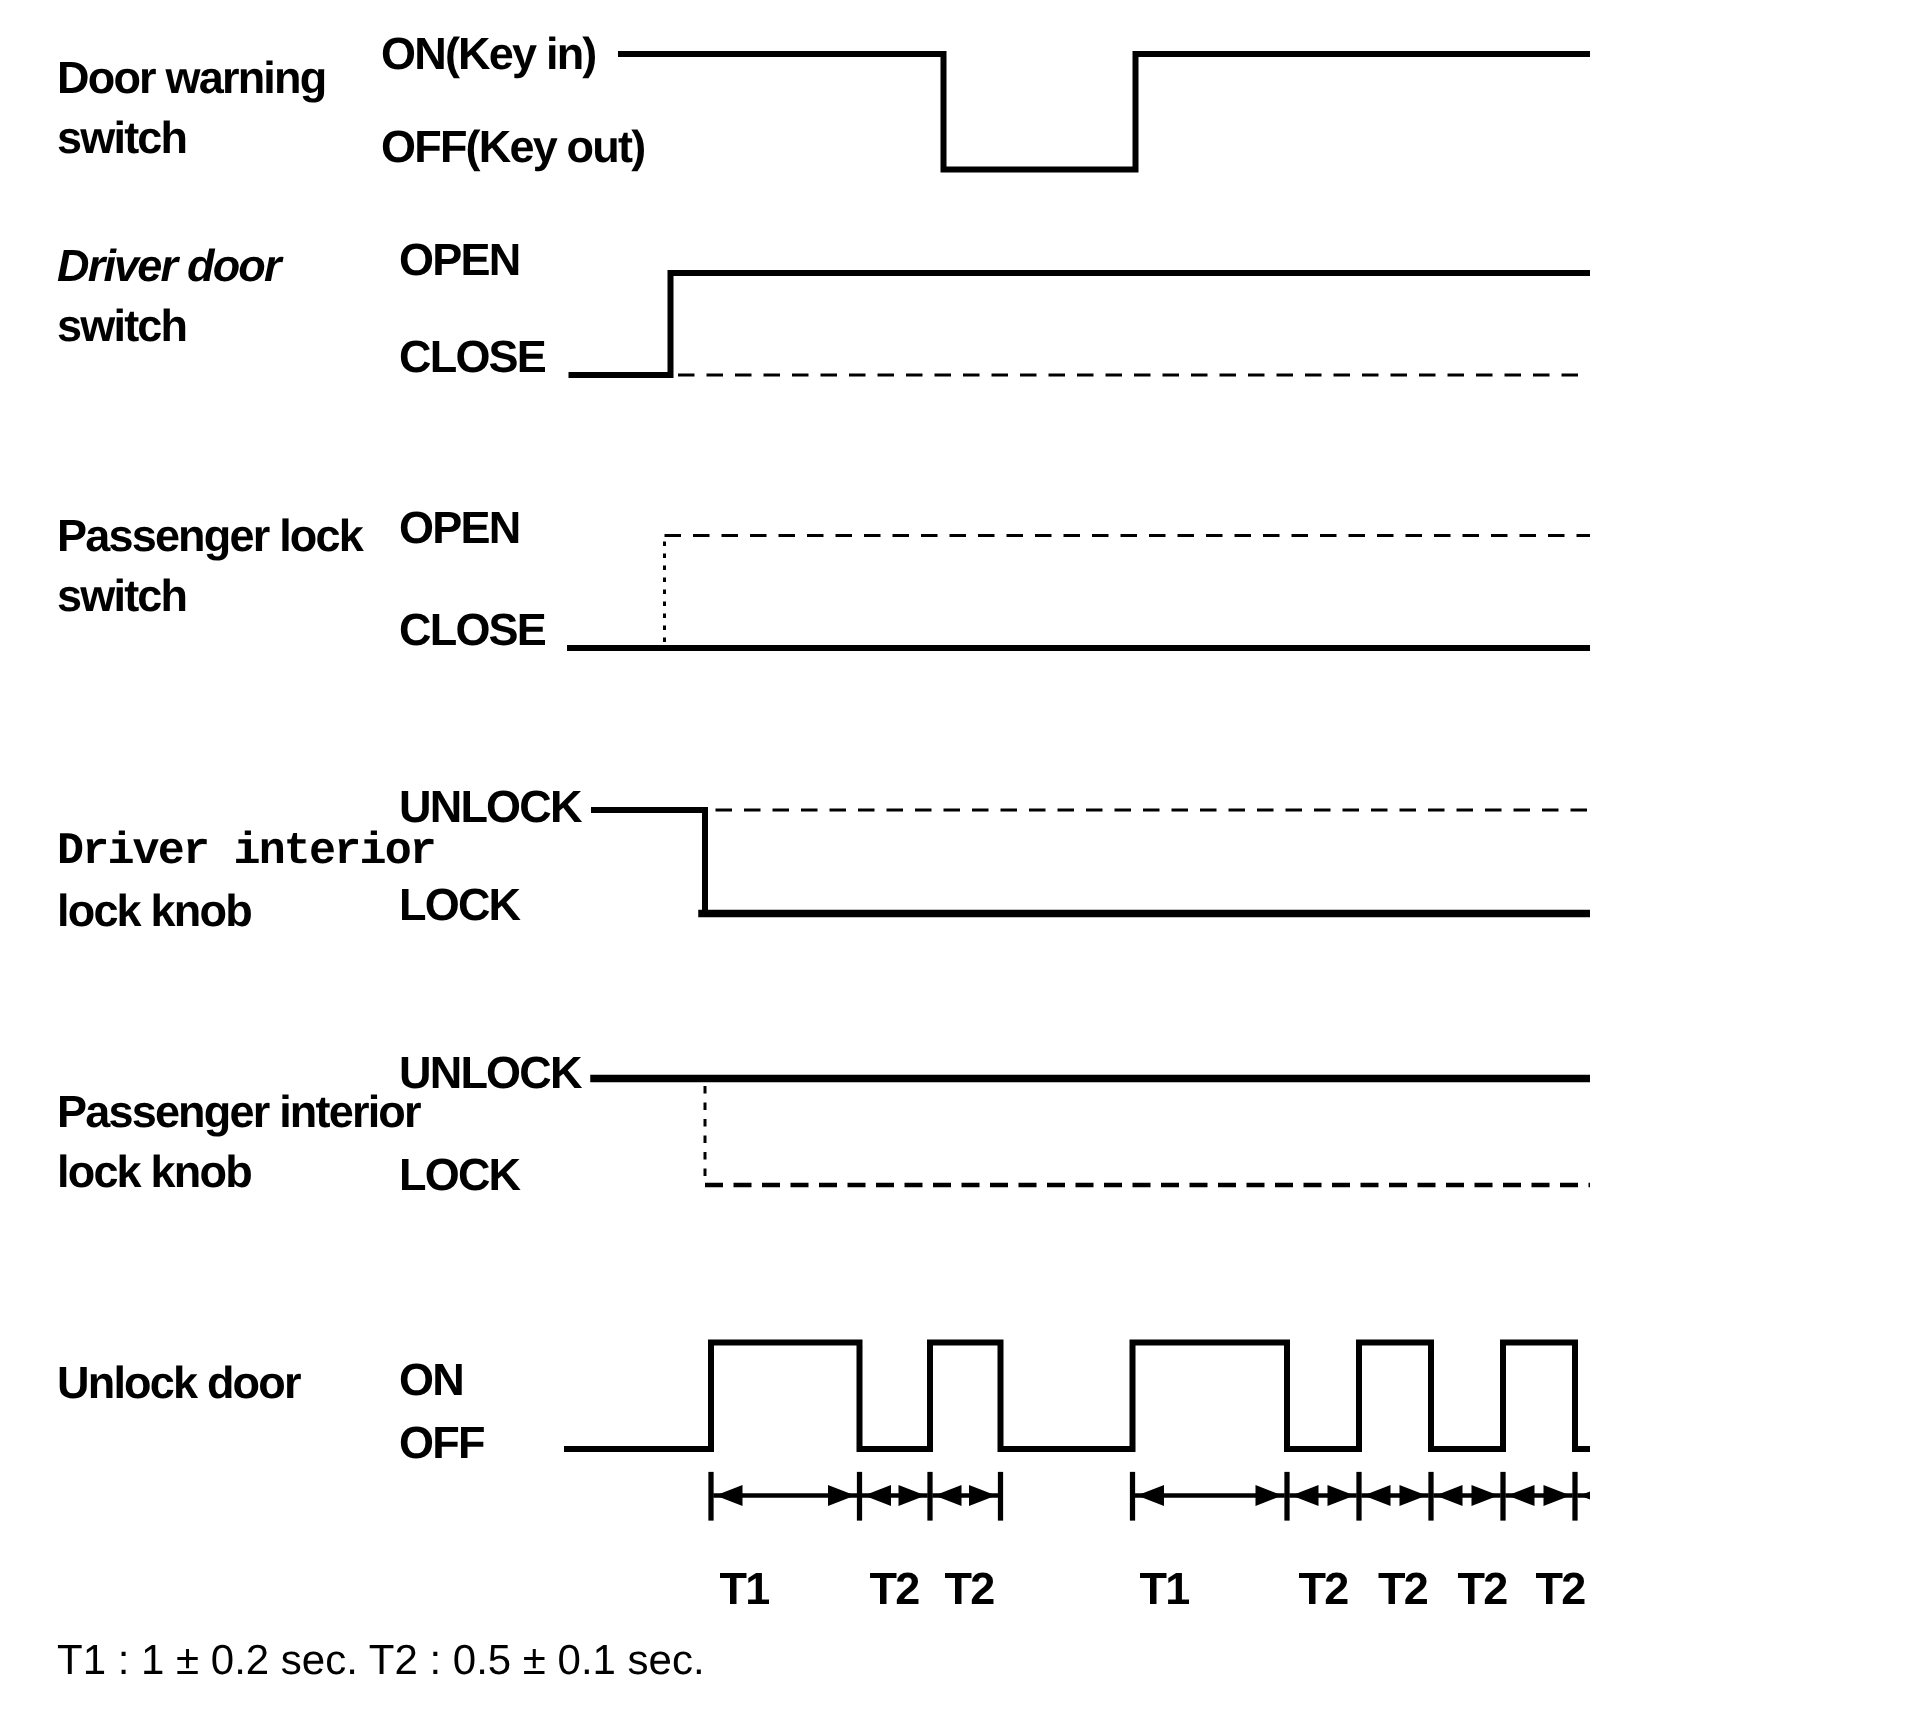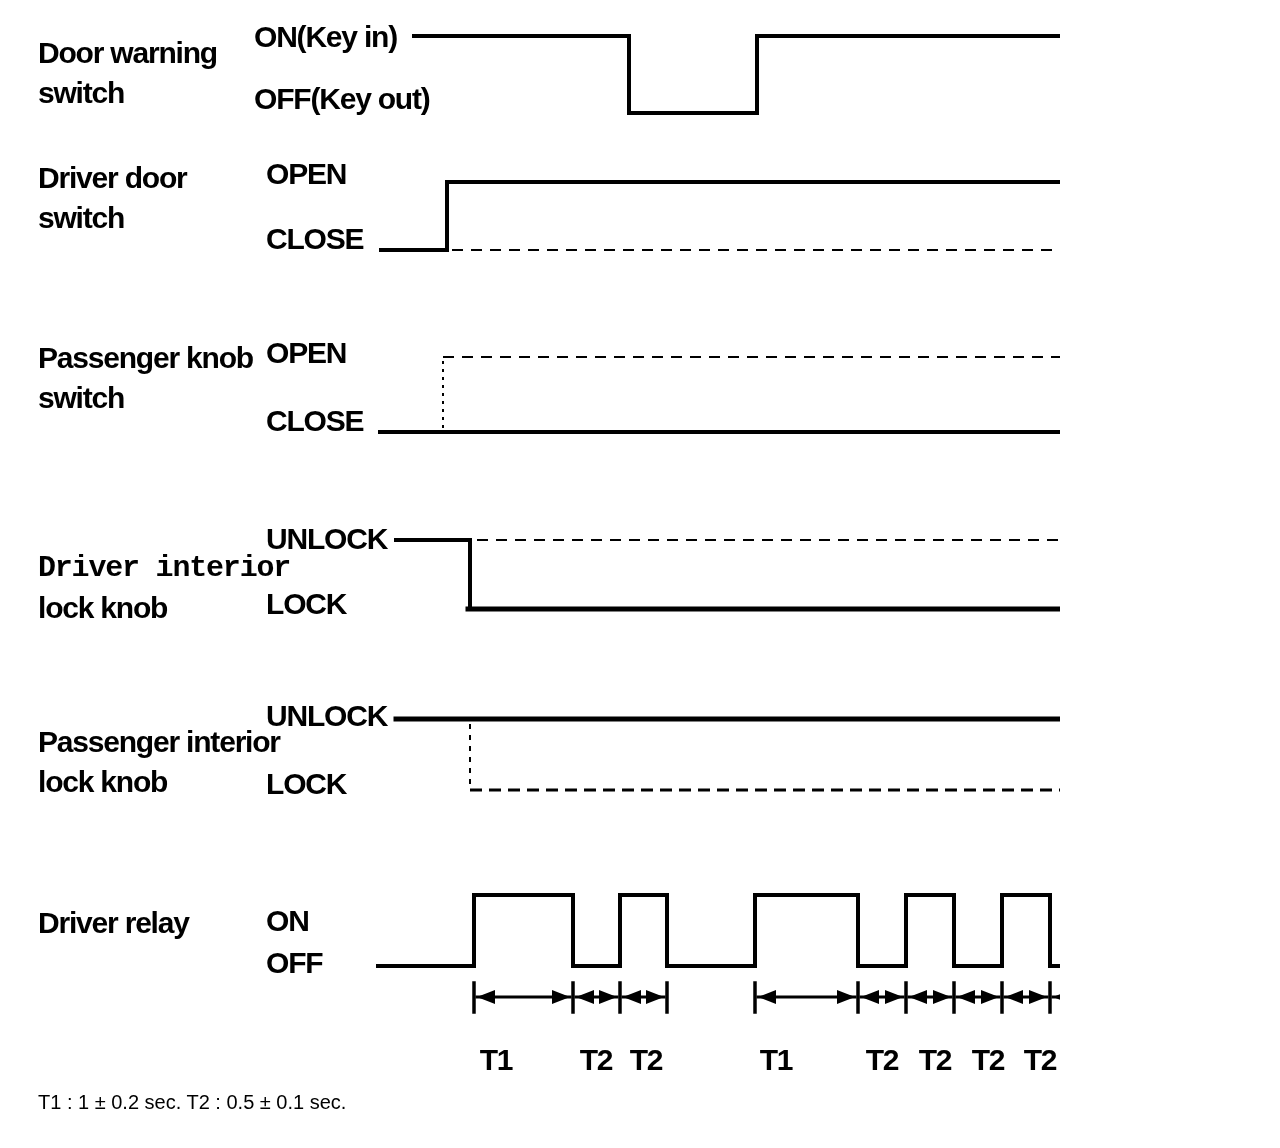--- a/index.html
+++ b/index.html
@@ -29,21 +29,21 @@
   }
   .tlabel {
     transform: translateX(-50%);
   }
   .footnote {
     position: absolute;
     left: 38px;
     top: 1091px;
     font-family: "Liberation Sans", sans-serif;
     font-weight: 400;
-    font-size: 20px;
+    font-size: 28px;
     letter-spacing: 0;
     color: #000;
     white-space: nowrap;
   }
 </style>
 </head>
 <body>
 
 <div class="stage">
   <svg id="wave-svg" viewBox="0 0 1280 1148" xmlns="http://www.w3.org/2000/svg">
@@ -101,37 +101,37 @@
       <polygon points="1095,997 1077,990 1077,1004" fill="#000000"></polygon>
       <polyline points="1101,997 1143,997" fill="none" stroke="#000000" stroke-width="3" stroke-linecap="square" stroke-linejoin="miter"></polyline>
       <polygon points="1101,997 1119,990 1119,1004" fill="#000000"></polygon>
       <polygon points="1143,997 1125,990 1125,1004" fill="#000000"></polygon>
     </svg>
   <div id="labels-layer">
       <div class="lbl" style="left: 38px; top: 37px;">Door warning</div>
       <div class="lbl" style="left: 38px; top: 77px;">switch</div>
       <div class="lbl" style="left: 254px; top: 21px;">ON(Key in)</div>
       <div class="lbl" style="left: 254px; top: 59px; margin-top: 24px;">OFF(Key out)</div>
-      <div class="lbl" style="left: 38px; top: 162px;">Driver door</div>
+      <div class="lbl" style="left: 38px; top: 162px; font-style: italic;">Driver door</div>
       <div class="lbl" style="left: 38px; top: 202px;">switch</div>
       <div class="lbl" style="left: 266px; top: 158px;">OPEN</div>
       <div class="lbl" style="left: 266px; top: 223px;">CLOSE</div>
-      <div class="lbl" style="left: 38px; top: 342px;">Passenger knob</div>
+      <div class="lbl" style="left: 38px; top: 342px;">Passenger lock</div>
       <div class="lbl" style="left: 38px; top: 382px;">switch</div>
       <div class="lbl" style="left: 266px; top: 337px;">OPEN</div>
       <div class="lbl" style="left: 266px; top: 405px;">CLOSE</div>
       <div class="lbl" style="left: 38px; top: 552px; font-family: Liberation Mono, monospace;">Driver interior</div>
       <div class="lbl" style="left: 38px; top: 592px;">lock knob</div>
       <div class="lbl" style="left: 266px; top: 523px;">UNLOCK</div>
       <div class="lbl" style="left: 266px; top: 588px;">LOCK</div>
       <div class="lbl" style="left: 38px; top: 726px;">Passenger interior</div>
       <div class="lbl" style="left: 38px; top: 766px;">lock knob</div>
       <div class="lbl" style="left: 266px; top: 700px;">UNLOCK</div>
       <div class="lbl" style="left: 266px; top: 768px;">LOCK</div>
-      <div class="lbl" style="left: 38px; top: 907px;">Driver relay</div>
+      <div class="lbl" style="left: 38px; top: 907px;">Unlock door</div>
       <div class="lbl" style="left: 266px; top: 905px;">ON</div>
       <div class="lbl" style="left: 266px; top: 947px; text-align: center;">OFF</div>
       <div class="lbl tlabel" style="left: 496px; top: 1044px;">T1</div>
       <div class="lbl tlabel" style="left: 596px; top: 1044px;">T2</div>
       <div class="lbl tlabel" style="left: 646px; top: 1044px;">T2</div>
       <div class="lbl tlabel" style="left: 776px; top: 1044px;">T1</div>
       <div class="lbl tlabel" style="left: 882px; top: 1044px;">T2</div>
       <div class="lbl tlabel" style="left: 935px; top: 1044px;">T2</div>
       <div class="lbl tlabel" style="left: 988px; top: 1044px;">T2</div>
       <div class="lbl tlabel" style="left: 1040px; top: 1044px;">T2</div>

